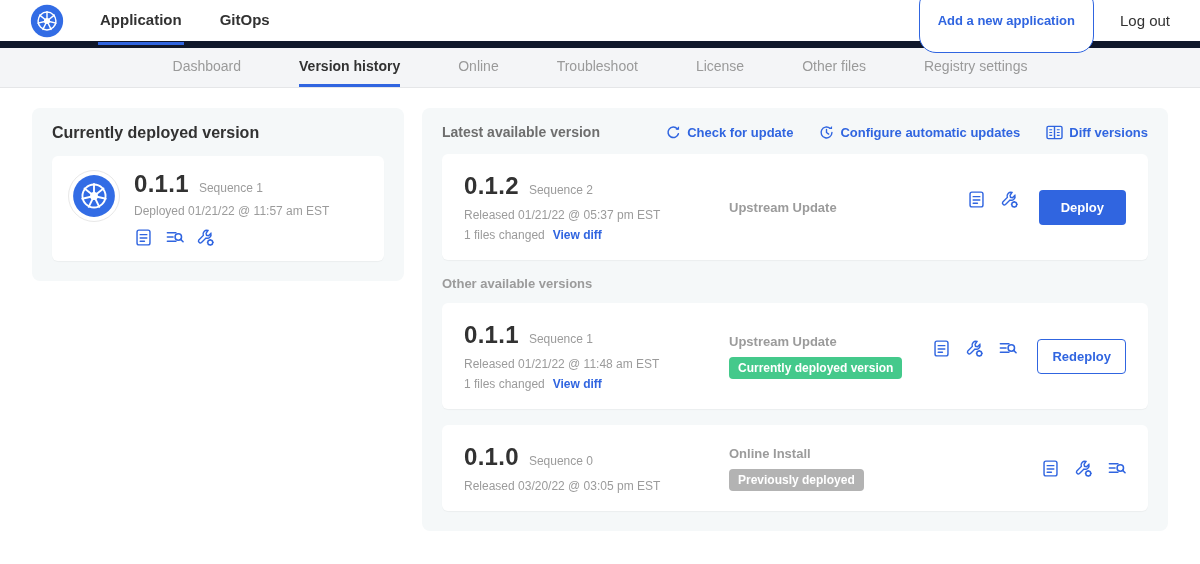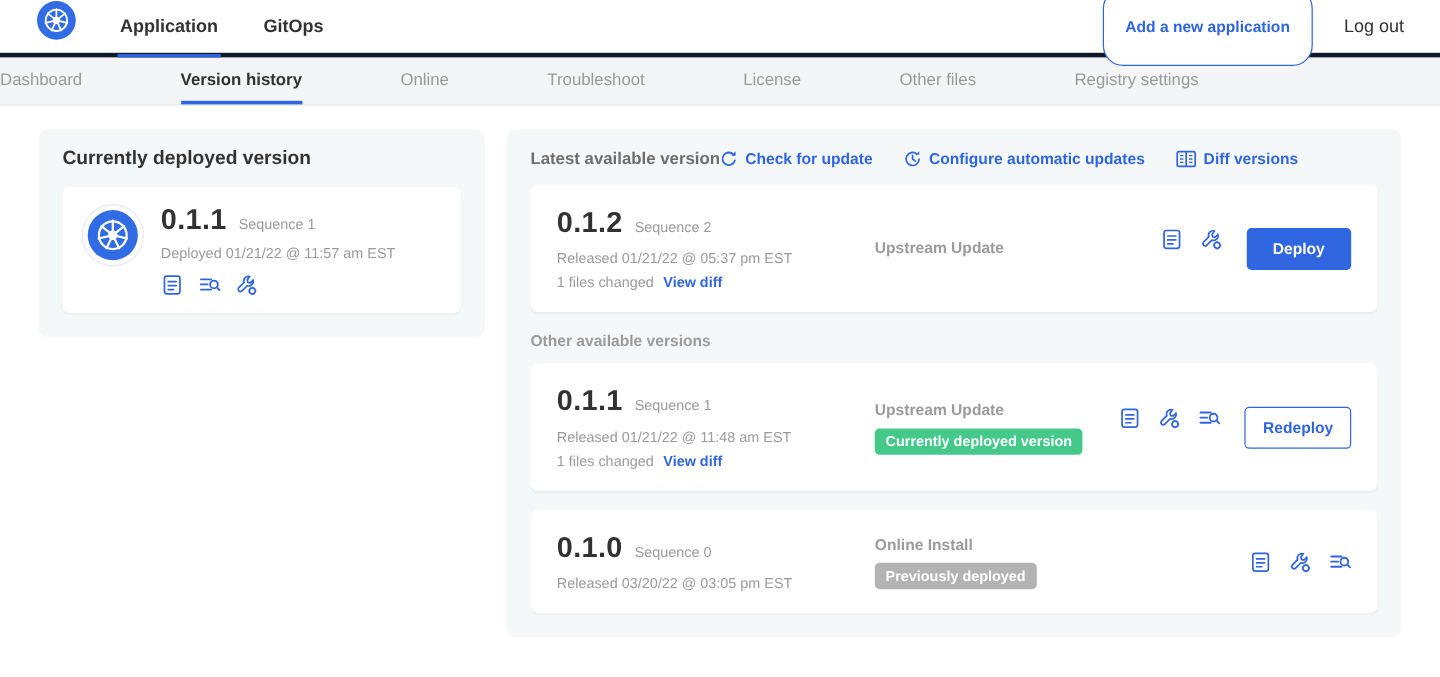--- a/index.html
+++ b/index.html
@@ -1,30 +1,30 @@
 <!DOCTYPE html>
 <html><head>
 <meta charset="utf-8">
 <style>
   *{box-sizing:border-box;margin:0;padding:0}
   html,body{width:1200px;height:564px}
   body{font-family:"Liberation Sans","DejaVu Sans",sans-serif;background:#fff;color:#323232;overflow:hidden}
 
   
-  .topbar{display:flex;height:48px;padding:0 30px;background:#fff;border-bottom:4px solid #0f172a}
+  .topbar{display:flex;align-items:center;height:48px;padding:0 30px;background:#fff;border-bottom:7px solid #0f172a}
   .brand{width:34px;height:34px;flex:0 0 auto;display:flex}
   .top-tabs{display:flex;height:48px;margin-left:34px;gap:34px}
   .top-tab{display:flex;align-items:center;height:100%;font-size:15px;font-weight:600;color:#323232;border-bottom:3px solid transparent;padding:0 2px;cursor:pointer}
   .top-tab.active{border-bottom-color:#3065e0}
   .top-right{margin-left:auto;display:flex;align-items:center;gap:26px}
   .add-app-btn{border:1px solid #3065e0;color:#3065e0;background:#fff;border-radius:17px;padding:24px 18px;font-size:13px;font-weight:700;cursor:pointer;font-family:inherit}
   .logout{font-size:15px;color:#323232;cursor:pointer}
 
   
-  .subnav{display:flex;justify-content:flex-start;gap:82px;height:40px;background:#f4f5f7;border-bottom:1px solid #e5e6e8}
+  .subnav{display:flex;justify-content:center;gap:58px;height:40px;background:#f4f5f7;border-bottom:1px solid #e5e6e8}
   .subnav-item{display:flex;align-items:center;font-size:14px;color:#9a9a9a;border-bottom:3px solid transparent;cursor:pointer}
   .subnav-item.active{color:#323232;font-weight:600;border-bottom-color:#3065e0}
 
   
   .main{display:flex;align-items:flex-start;gap:18px;padding:20px 32px}
   .panel{background:#f5f8f9;border-radius:8px}
   .left-panel{width:372px;padding:16px 20px 20px;flex:0 0 auto}
   .right-panel{flex:1;padding:16px 20px 20px}
   .panel-title{font-size:16px;font-weight:700;color:#323232}
 
@@ -33,21 +33,21 @@
   .logo-ring svg{width:44px;height:44px}
 
   .version-row{display:flex;align-items:baseline;gap:10px}
   .version-num{font-size:24px;font-weight:700;color:#323232;letter-spacing:.3px}
   .seq{font-size:12px;color:#9b9b9b}
   .muted{font-size:12px;color:#9b9b9b}
   .deployed-meta{margin-top:6px}
   .icon-row{display:flex;gap:12px;margin-top:10px}
   .icon-btn{width:19px;height:19px;color:#3065e0;cursor:pointer;flex:0 0 auto}
 
-  .right-head{display:flex;align-items:center;justify-content:flex-start}
+  .right-head{display:flex;align-items:center;justify-content:space-between}
   .right-title{font-size:14px;font-weight:700;color:#6e6e6e}
   .head-actions{display:flex;gap:26px;align-items:center}
   .head-action{display:flex;align-items:center;gap:6px;color:#3065e0;font-size:13px;font-weight:700;cursor:pointer}
   .head-action svg{flex:0 0 auto}
 
   .ver-card{background:#fff;border-radius:6px;padding:18px 22px;display:grid;grid-template-columns:265px 1fr auto;align-items:center;box-shadow:0 1px 1px rgba(0,0,0,.04)}
   .card1{margin-top:14px}
   .card-gap{margin-top:16px}
   .other-title{margin-top:16px;margin-bottom:12px;font-size:13px;font-weight:700;color:#9b9b9b}
   .rel{margin-top:8px}

